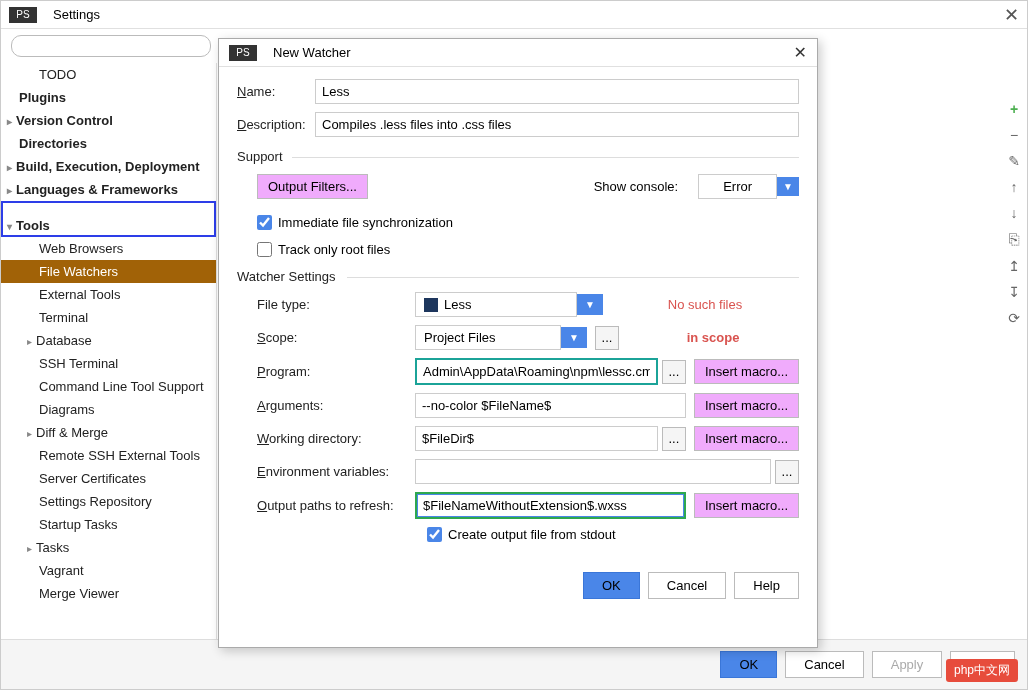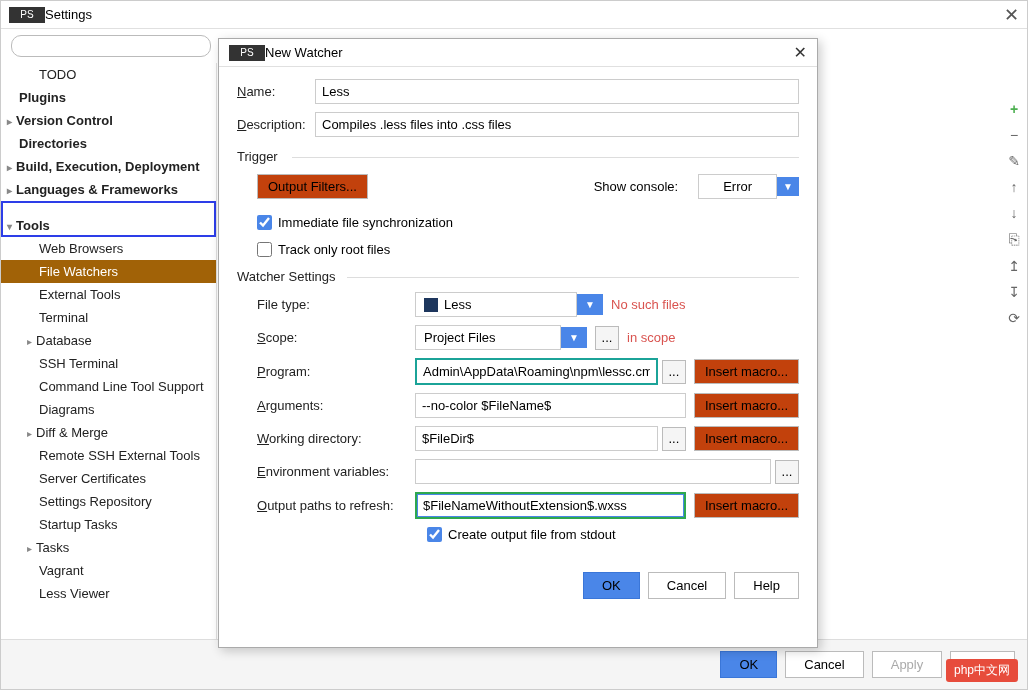--- a/index.html
+++ b/index.html
@@ -1,21 +1,21 @@
 <!DOCTYPE html>
 <html><head>
   <meta charset="utf-8">
   <style>
     * { margin: 0; padding: 0; box-sizing: border-box; font-family: "Segoe UI", Arial, sans-serif; font-size: 13px; }
     body { background: #f5f5f5; width: 1028px; height: 690px; position: relative; overflow: hidden; }
     
     
     .main-window { background: #fff; width: 100%; height: 100%; border: 1px solid #ccc; position: relative; }
     .title-bar { height: 28px; background: #fff; display: flex; align-items: center; padding: 0 8px; border-bottom: 1px solid #e0e0e0; }
-    .app-icon { width: 36px; height: 16px; background: #333; color: #fff; display: inline-flex; align-items: center; justify-content: center; font-size: 10px; margin-right: 0; }
+    .app-icon { width: 28px; height: 16px; background: #333; color: #fff; display: inline-flex; align-items: center; justify-content: center; font-size: 10px; margin-right: 16px; }
     .title-bar-close { margin-left: auto; font-size: 18px; color: #555; cursor: pointer; }
     
     .search-bar { padding: 6px 10px; }
     .search-input { width: 200px; padding: 3px 18px; border: 1px solid #bbb; border-radius: 10px; font-size: 12px; background: #fff; position: relative; }
     .search-wrap { position: relative; display: inline-block; }
     .search-wrap::before { content: "🔍"; position: absolute; left: 6px; top: 3px; font-size: 10px; color: #888; }
     
     .settings-body { display: flex; height: calc(100% - 110px); }
     .sidebar { width: 216px; border-right: 1px solid #e0e0e0; overflow: hidden; background: #fff; }
     .tree-item { padding: 4px 10px 4px 30px; cursor: pointer; color: #222; white-space: nowrap; }
@@ -63,27 +63,27 @@
     .select-arrow { background: #4a86e8; color: #fff; padding: 4px 6px; font-size: 10px; }
     .select-arrow.wide { padding: 5px 8px; }
     
     .watcher-row { display: flex; align-items: center; margin: 8px 0 8px 20px; gap: 8px; }
     .watcher-label { width: 150px; color: #222; }
     .watcher-input-wrap { flex: 1; display: flex; align-items: center; gap: 4px; }
     .watcher-input { flex: 1; padding: 4px 6px; border: 1px solid #ccc; font-size: 13px; }
     .watcher-input.hl-teal { border: 2px solid #1ba398; }
     .watcher-input.hl-green { border: 2px solid #2ea84f; box-shadow: inset 0 0 0 1px #4a86e8; }
     .dots-btn { width: 24px; height: 24px; border: 1px solid #bbb; background: #f5f5f5; cursor: pointer; font-size: 13px; }
-    .macro-btn { padding: 4px 10px; border: 1px solid #bbb; background: #c2410c; cursor: pointer; font-size: 13px; white-space: nowrap; }
+    .macro-btn { padding: 4px 10px; border: 1px solid #bbb; background: #f0abfc; cursor: pointer; font-size: 13px; white-space: nowrap; }
     
     .file-type-select { display: flex; align-items: center; flex: 1; }
     .file-type-box { border: 1px solid #ccc; padding: 4px 8px; flex: 1; display: flex; align-items: center; gap: 6px; }
     .less-icon { width: 14px; height: 14px; background: #1d365d; display: inline-block; }
     
-    .no-files-text { color: #d9534f; text-align: left; font-size: 13px; }
+    .no-files-text { color: #d9534f; text-align: center; font-size: 13px; }
     
     .dialog-buttons { display: flex; justify-content: flex-end; gap: 8px; padding: 12px 18px; }
     
     .watermark { position: absolute; right: 10px; bottom: 8px; background: #e74c3c; color: #fff; padding: 3px 8px; border-radius: 3px; font-size: 12px; z-index: 200; }
   </style>
 </head>
 <body>
 
 <div class="main-window">
   <div class="title-bar">
@@ -113,21 +113,21 @@
         <div class="tree-item l2">SSH Terminal</div>
         <div class="tree-item l2">Command Line Tool Support</div>
         <div class="tree-item l2">Diagrams</div>
         <div class="tree-item l2 expandable">Diff &amp; Merge</div>
         <div class="tree-item l2">Remote SSH External Tools</div>
         <div class="tree-item l2">Server Certificates</div>
         <div class="tree-item l2">Settings Repository</div>
         <div class="tree-item l2">Startup Tasks</div>
         <div class="tree-item l2 expandable">Tasks</div>
         <div class="tree-item l2">Vagrant</div>
-        <div class="tree-item l2">Less Viewer</div>
+        <div class="tree-item l2">Merge Viewer</div>
       </div>
     <div class="content-area"></div>
   </div>
 
   <div class="right-toolbar" id="right-toolbar">
       <span class="plus">+</span>
       <span>−</span>
       <span>✎</span>
       <span>↑</span>
       <span>↓</span>
@@ -154,21 +154,21 @@
   <div class="dialog-body">
     <div class="form-row">
       <span class="form-label"><u>N</u>ame:</span>
       <input class="form-input" value="Less" style="">
     </div>
     <div class="form-row">
       <span class="form-label"><u>D</u>escription:</span>
       <input class="form-input" value="Compiles .less files into .css files" style="">
     </div>
 
-    <div class="section-title">Trigger</div>
+    <div class="section-title">Support</div>
     <div class="options-row1">
       <button class="macro-btn">Output Filters...</button>
       <span style="margin-left:auto">Show console:</span>
       <span class="select-wrap">
         <span class="select-box">Error</span>
         <span class="select-arrow">▼</span>
       </span>
     </div>
     <div style="display:flex; gap:40px;">
       <label class="checkbox-row checked">
@@ -199,21 +199,21 @@
 
     <div class="watcher-row">
       <span class="watcher-label"><u>S</u>cope:</span>
       <div class="file-type-select" style="max-width:245px">
         <div class="file-type-box">
           <span>Project Files</span>
         </div>
         <span class="select-arrow wide">▼</span>
       </div>
       <button class="dots-btn">...</button>
-      <div style="flex:1; text-align:center;">
+      <div style="flex:1; text-align:center;font-weight:bold;">
         <div class="no-files-text">in scope</div>
       </div>
     </div>
 
     <div class="watcher-row">
       <span class="watcher-label"><u>P</u>rogram:</span>
       <div class="watcher-input-wrap">
         <input class="watcher-input hl-teal" value="Admin\AppData\Roaming\npm\lessc.cmd" style="">
         <button class="dots-btn">...</button>
       </div>

